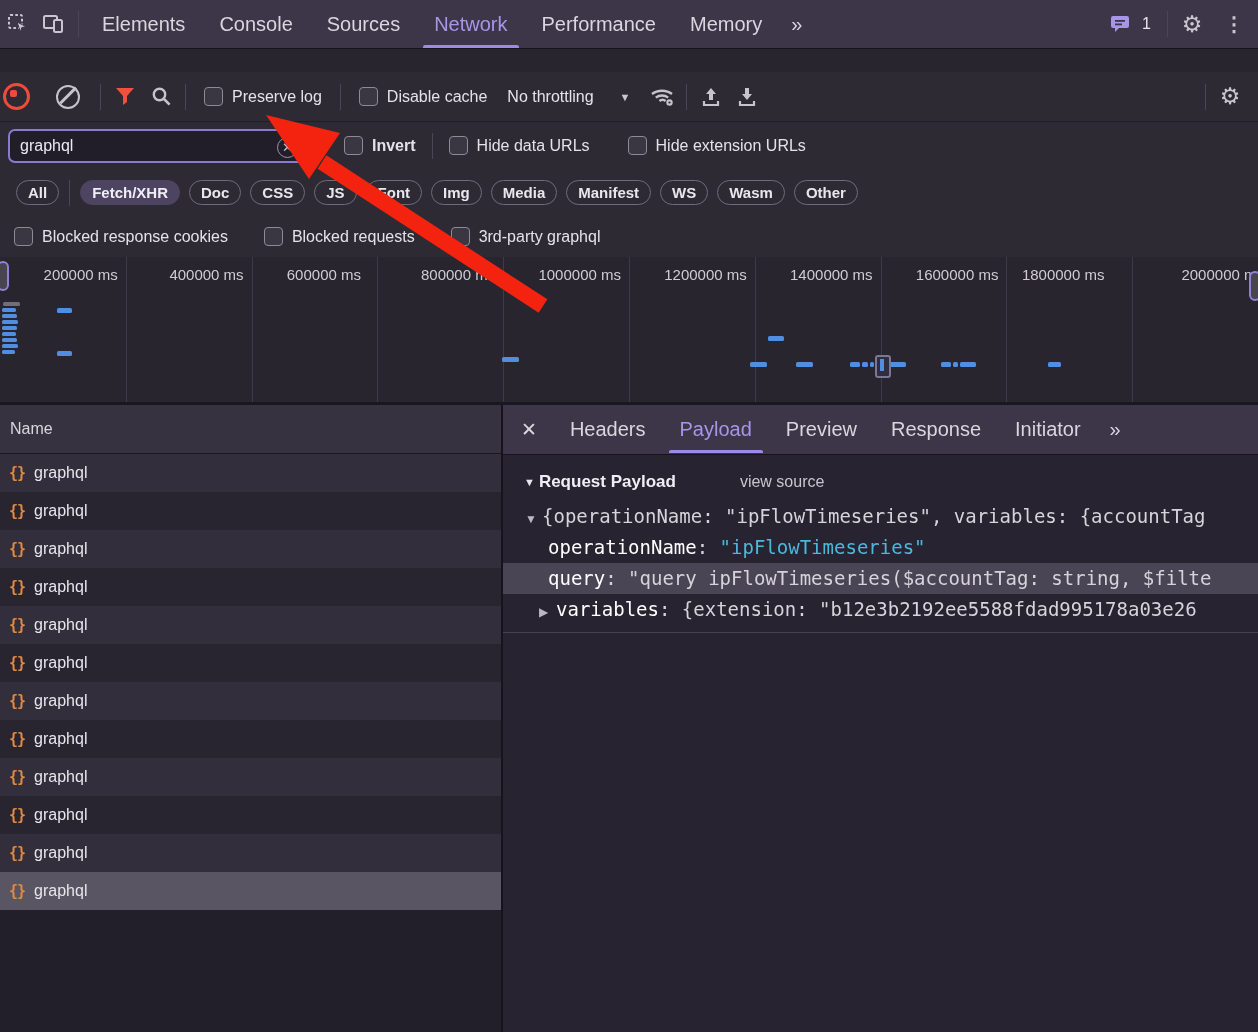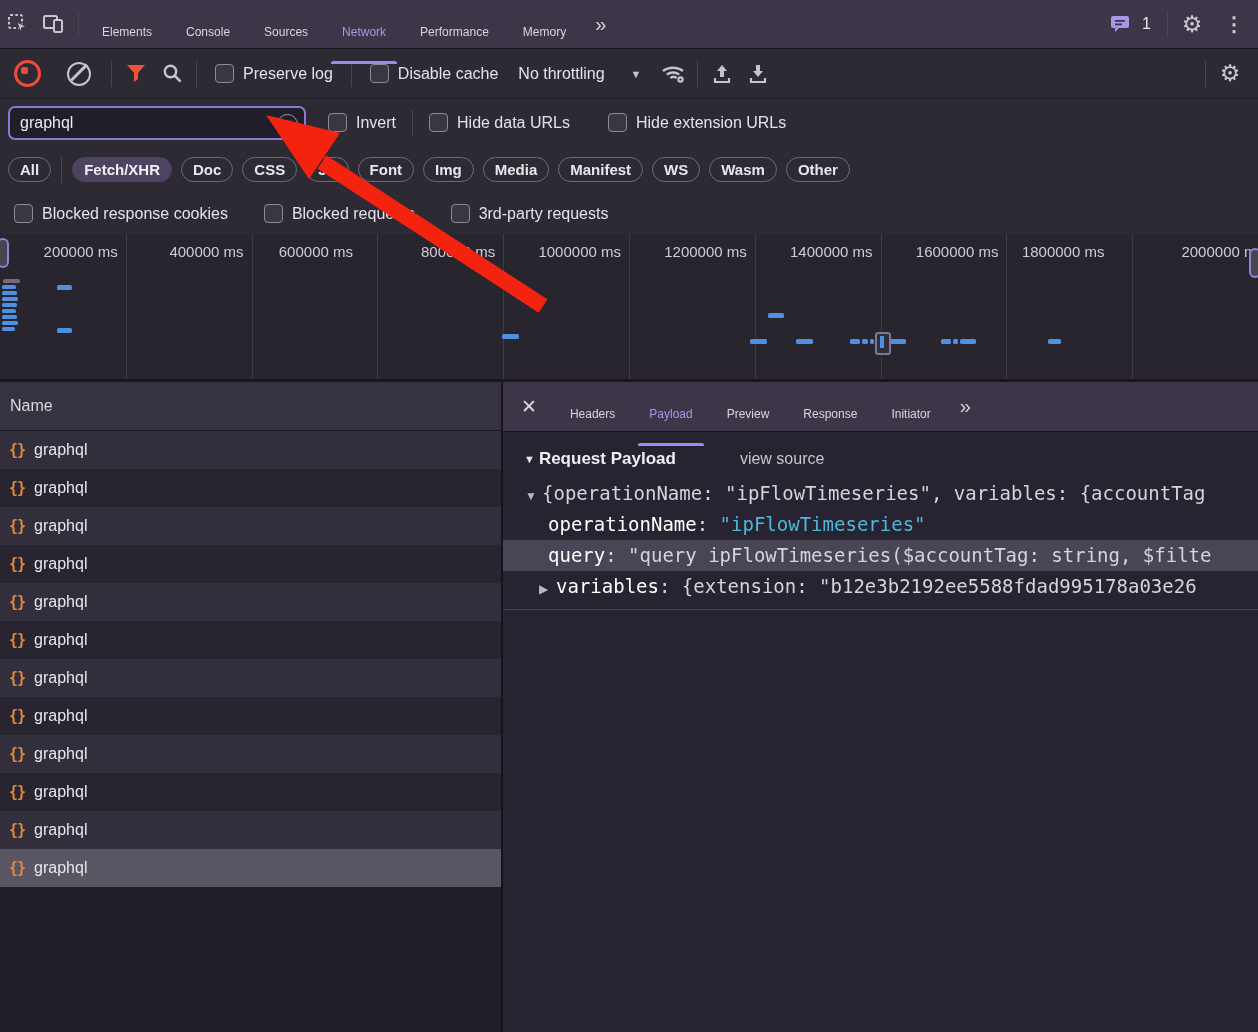--- a/index.html
+++ b/index.html
@@ -6,45 +6,45 @@
   body{
     width:1258px;height:1032px;position:relative;overflow:hidden;
     background:#29252f;color:#dcd9e1;
     font-family:"Liberation Sans",sans-serif;
     -webkit-font-smoothing:antialiased;
   }
   
   #topbar{height:48px;background:#3d3649;display:flex;align-items:center;border-bottom:1px solid #17141d;}
   .tool-icon{width:36px;height:36px;display:flex;align-items:center;justify-content:center;color:#c9c6cf;flex:0 0 auto;}
   .vdiv{width:1px;height:26px;background:#4a4653;margin:0 6px;flex:0 0 auto;}
-  .tab{padding:8px 17px;height:48px;display:flex;align-items:center;font-size:12px;color:#d9d6de;position:relative;white-space:nowrap;}
+  .tab{padding:0 17px;height:48px;display:flex;align-items:center;font-size:20px;color:#d9d6de;position:relative;white-space:nowrap;}
   .tab.active{color:#a795e8;}
   .tab.active::after{content:"";position:absolute;left:6px;right:6px;bottom:0;height:3px;background:#9b8af0;border-radius:2px 2px 0 0;}
   .chev{font-size:20px;color:#d9d6de;padding:0 12px;letter-spacing:-2px;}
   #topbar-right{margin-left:auto;display:flex;align-items:center;}
   .msg-count{font-size:16px;color:#e6e4ea;margin:0 10px 0 4px;}
   .gear{font-size:23px;color:#c9c6cf;line-height:1;}
   .kebab{font-size:20px;color:#c9c6cf;font-weight:bold;padding:0 14px;}
   
-  #netbar{height:49px;background:#2d2a34;display:flex;align-items:center;padding-left:12px;border-bottom:1px solid #211d28;}
+  #netbar{height:49px;background:#2d2a34;display:flex;align-items:center;padding-left:1px;border-bottom:1px solid #211d28;margin-top:23px;}
   .rec{width:21px;height:21px;border:3px solid #f04a3c;border-radius:50%;position:relative;margin:0 12px 0 2px;}
   .rec::after{content:"";position:absolute;left:4px;top:4px;width:7px;height:7px;background:#f04a3c;border-radius:2px;}
   .block-icon{width:20px;height:20px;border:2.5px solid #c6c3cc;border-radius:50%;position:relative;margin:0 14px;}
   .block-icon::after{content:"";position:absolute;left:-1px;top:7.5px;width:22px;height:2.5px;background:#c6c3cc;transform:rotate(-45deg);}
   .checkline{display:flex;align-items:center;gap:9px;font-size:16px;color:#e4e2e8;white-space:nowrap;}
   .cbox{width:17px;height:17px;border:1.5px solid #8d8995;border-radius:4px;background:#3a3642;flex:0 0 auto;}
   .throttle{display:flex;align-items:center;gap:26px;font-size:16px;color:#e6e4e9;margin:0 14px;white-space:nowrap;}
   .dd-arrow{font-size:11px;color:#c9c6cf;}
   
   #filterrow{height:47px;background:#2d2a34;display:flex;align-items:center;padding-left:8px;}
   .filter-input-wrap{position:relative;width:298px;flex:0 0 auto;}
   .filter-input{width:100%;box-sizing:border-box;height:34px;background:#211d29;border:2px solid #8a7ad6;border-radius:7px;color:#eceaf0;font-size:16px;padding:0 34px 0 10px;font-family:"Liberation Sans",sans-serif;outline:none;}
   .clear-x{position:absolute;right:8px;top:8px;width:19px;height:19px;border:1.5px solid #9d9aa4;border-radius:50%;color:#c4c1ca;font-size:13px;display:flex;align-items:center;justify-content:center;line-height:1;}
   
-  #chiprow{height:47px;background:#2d2a34;display:flex;align-items:center;padding-left:8px;gap:9px;}
+  #chiprow{height:47px;background:#2d2a34;display:flex;align-items:center;padding-left:16px;gap:9px;}
   .chip{border:1px solid #6f6b77;border-radius:13px;padding:3px 11px;font-size:15px;font-weight:600;color:#e9e7ec;white-space:nowrap;}
   .chip.active{background:#4c4460;border-color:#4c4460;color:#f0eef5;}
   
   #blockrow{height:41px;background:#2d2a34;display:flex;align-items:center;padding-left:14px;gap:36px;}
   
   #timeline{height:145px;background:#29252e;position:relative;border-bottom:3px solid #1a1622;overflow:hidden;}
   .tl-div{position:absolute;top:0;bottom:0;width:1px;background:#3f3b46;}
   .tl-label{position:absolute;top:9px;width:122px;text-align:right;font-size:15px;color:#cfccd5;white-space:nowrap;}
   .bar{position:absolute;background:#4f8ee0;border-radius:1.5px;}
   .bar.gray{background:#716e79;}
@@ -174,21 +174,21 @@
     <span class="vdiv"></span>
     <span class="tool-icon gear">⚙</span>
   </div>
 </div>
 
 <div id="filterrow">
   <div class="filter-input-wrap">
     <input class="filter-input" type="text" value="graphql" style="">
     <span class="clear-x">✕</span>
   </div>
-  <label class="checkline" style="margin-left:22px;">
+  <label class="checkline" style="margin-left:38px;font-weight:bold;">
     <span class="cbox"></span>
     <span>Invert</span>
   </label>
   <span class="vdiv" style="margin:0 16px;"></span>
   <label class="checkline">
     <span class="cbox"></span>
     <span>Hide data URLs</span>
   </label>
   <label class="checkline" style="margin-left:38px;">
     <span class="cbox"></span>
@@ -216,37 +216,37 @@
     <div class="checkline">
       <div class="cbox"></div>
       <div>Blocked response cookies</div>
     </div>
     <div class="checkline">
       <div class="cbox"></div>
       <div>Blocked requests</div>
     </div>
     <div class="checkline">
       <div class="cbox"></div>
-      <div>3rd-party requests</div>
+      <div>3rd-party graphql</div>
     </div>
   </div>
 
 <div id="timeline">
     <div class="tl-div" style="left: 125.8px;"></div>
     <div class="tl-div" style="left: 251.6px;"></div>
     <div class="tl-div" style="left: 377.4px;"></div>
     <div class="tl-div" style="left: 503.2px;"></div>
     <div class="tl-div" style="left: 629px;"></div>
     <div class="tl-div" style="left: 754.8px;"></div>
     <div class="tl-div" style="left: 880.6px;"></div>
     <div class="tl-div" style="left: 1006.4px;"></div>
     <div class="tl-div" style="left: 1132.2px;"></div>
     <div class="tl-label" style="left: -4.2px;">200000 ms</div>
     <div class="tl-label" style="left: 121.6px;">400000 ms</div>
-    <div class="tl-label" style="left: 231px;">600000 ms</div>
+    <div class="tl-label" style="left: 239px;">600000 ms</div>
     <div class="tl-label" style="left: 373.2px;">800000 ms</div>
     <div class="tl-label" style="left: 499px;">1000000 ms</div>
     <div class="tl-label" style="left: 624.8px;">1200000 ms</div>
     <div class="tl-label" style="left: 750.6px;">1400000 ms</div>
     <div class="tl-label" style="left: 876.4px;">1600000 ms</div>
     <div class="tl-label" style="left: 1002.2px; text-align: center;">1800000 ms</div>
     <div class="tl-label" style="left: 1142px;">2000000 ms</div>
     <div class="bar gray" style="left: 3px; top: 45px; width: 17px; height: 4px;"></div>
     <div class="bar" style="left: 2px; top: 51px; width: 14px; height: 4px;"></div>
     <div class="bar" style="left: 2px; top: 57px; width: 15px; height: 4px;"></div>

